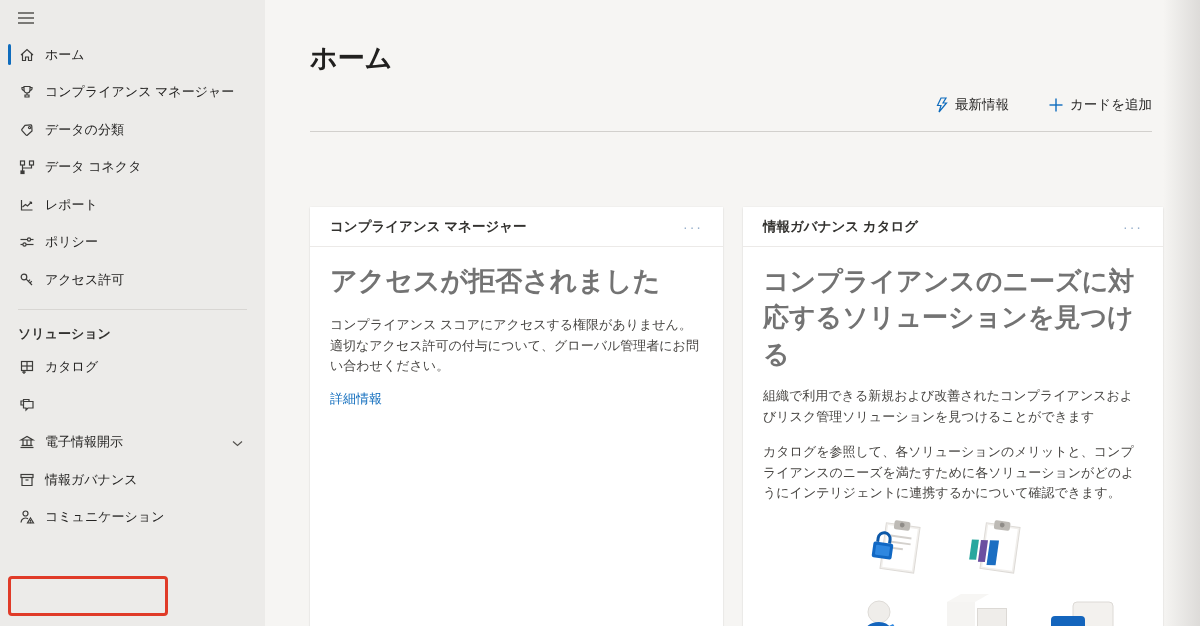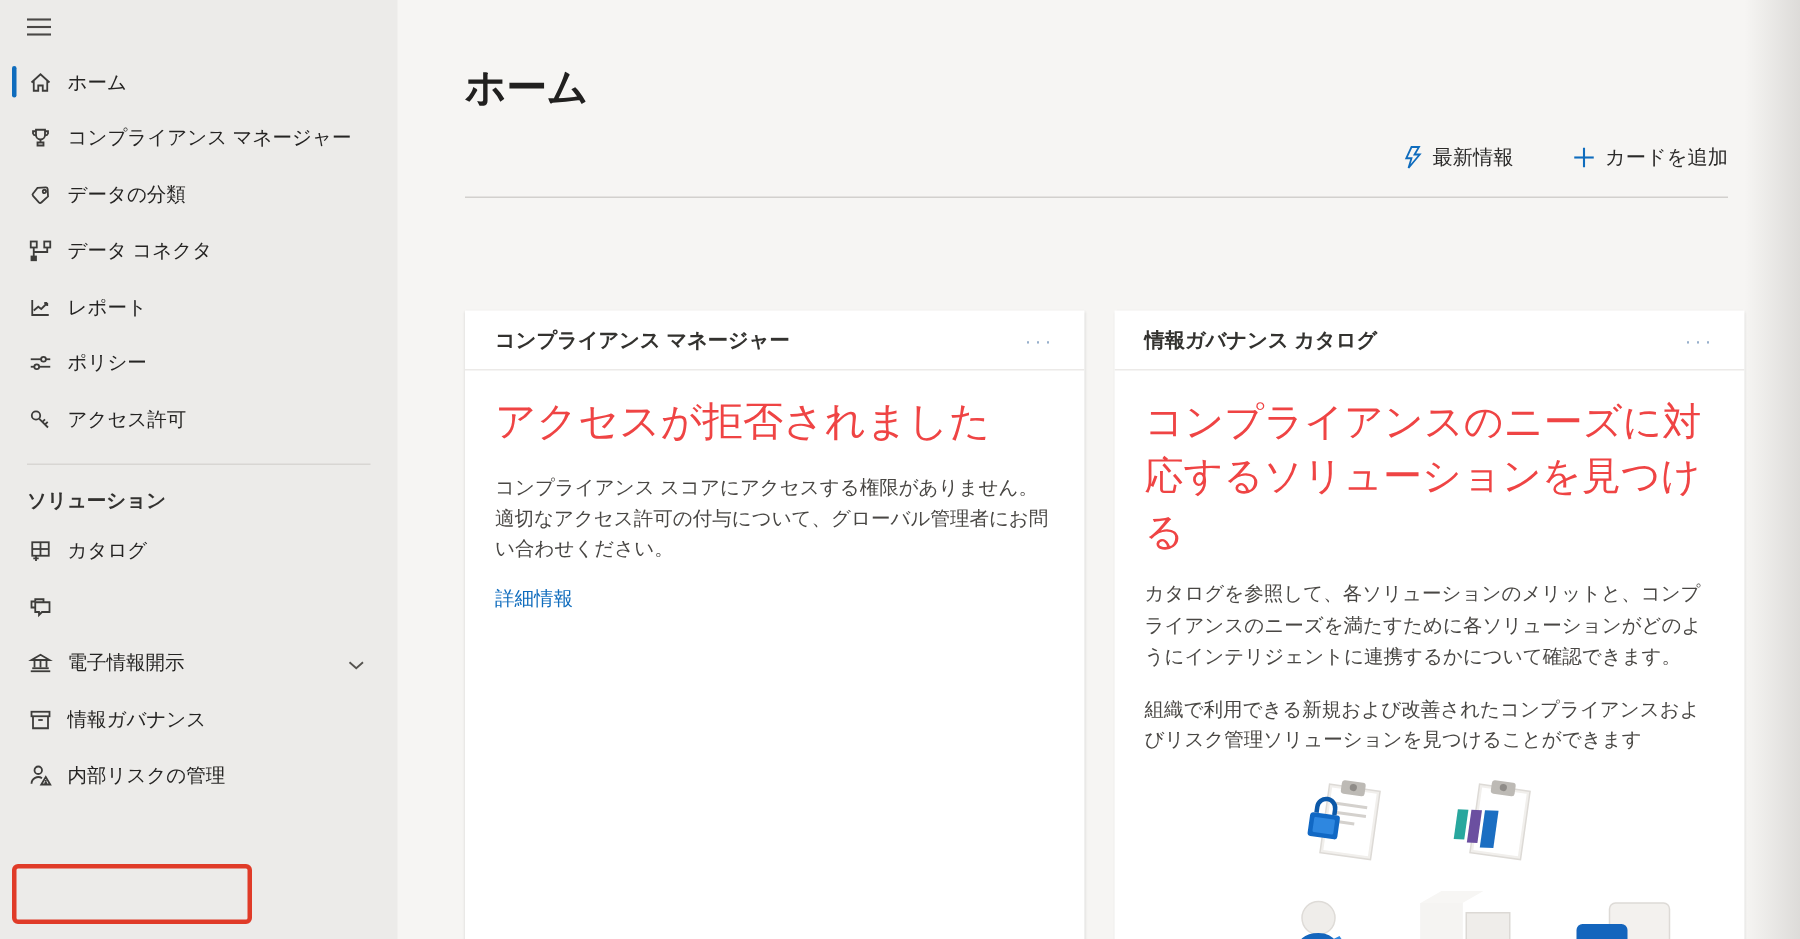--- a/index.html
+++ b/index.html
@@ -42,21 +42,21 @@
   .card { background:#ffffff; box-shadow:0 1px 2px rgba(0,0,0,0.09),
     0 0 2px rgba(0,0,0,0.05); height:440px; overflow:hidden; }
   .card1 { width:413px; }
   .card2 { width:420px; }
   .card-hd { height:40px; display:flex; align-items:center;
     justify-content:space-between; padding:0 20px; border-bottom:1px solid #eceae8;
     font-size:13.5px; font-weight:bold; color:#33322f; }
   .more { color:#98b0cc; font-size:14px; letter-spacing:2px; cursor:pointer;
     font-weight:normal; line-height:1; }
   .card-bd { padding:16px 20px 0 20px; }
-  .card-title { font-size:27px; font-weight:normal; color:#ef4444;
+  .card-title { font-size:27px; font-weight:bold; color:#737373;
     line-height:1.4; word-break:break-all; }
   .card2 .card-title { font-size:26px; }
   .card-text { margin-top:14px; font-size:13px; line-height:1.6; color:#494744;
     word-break:break-all; }
   .card-link { margin-top:13px; font-size:13px; color:#0f6cbd; cursor:pointer;
     display:inline-block; }
 
   
   .illus { position:relative; margin-top:6px; height:160px; }
 
@@ -217,21 +217,21 @@
   <div class="nav-item">
     <span class="ic">
       <svg width="16" height="16" viewBox="0 0 16 16" fill="none" stroke="#3d3c3a" stroke-width="1.2">
           <circle cx="6.5" cy="4.5" r="2.5"></circle>
           <path d="M2 13.5 A4.5 4.5 0 0 1 9 9.8"></path>
           <path d="M11.5 9 L14.5 14 H8.5 Z"></path>
           <line x1="11.5" y1="11" x2="11.5" y2="12.2"></line>
           <circle cx="11.5" cy="13.2" r="0.4" fill="#3d3c3a"></circle>
         </svg>
     </span>
-    <span class="lbl">内部リスクの管理</span>
+    <span class="lbl">コミュニケーション</span>
   </div>
 
   <div class="red-box"></div>
 </nav>
 
 <main class="main">
   <h1 class="page-title">ホーム</h1>
 
   <div class="actions">
     <div class="action">
@@ -269,22 +269,22 @@
       </div>
     </section>
 
     <section class="card card2">
       <div class="card-hd">
         <span>情報ガバナンス カタログ</span>
         <span class="more">···</span>
       </div>
       <div class="card-bd">
         <div class="card-title">コンプライアンスのニーズに対応するソリューションを見つける</div>
+        <p class="card-text">組織で利用できる新規および改善されたコンプライアンスおよびリスク管理ソリューションを見つけることができます</p>
         <p class="card-text">カタログを参照して、各ソリューションのメリットと、コンプライアンスのニーズを満たすために各ソリューションがどのようにインテリジェントに連携するかについて確認できます。</p>
-        <p class="card-text">組織で利用できる新規および改善されたコンプライアンスおよびリスク管理ソリューションを見つけることができます</p>
 
         <div class="illus">
           <svg width="380" height="160" viewBox="0 0 380 160">
 
             <g transform="translate(118,8) rotate(8)">
               <rect x="6" y="4" width="34" height="46" fill="#f1efec" stroke="#dddad6"></rect>
               <rect x="8" y="6" width="30" height="42" fill="#ffffff"></rect>
               <rect x="14" y="0" width="16" height="9" rx="2" fill="#bdbab5"></rect>
               <circle cx="22" cy="4" r="2.4" fill="#8f8c88"></circle>
               <line x1="12" y1="16" x2="33" y2="16" stroke="#d4d1cd" stroke-width="2"></line>

